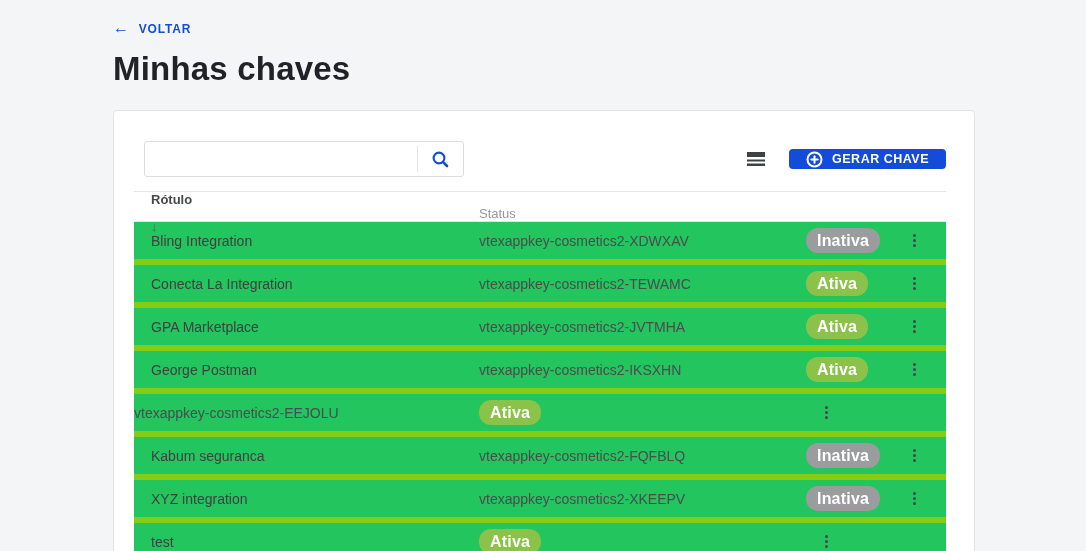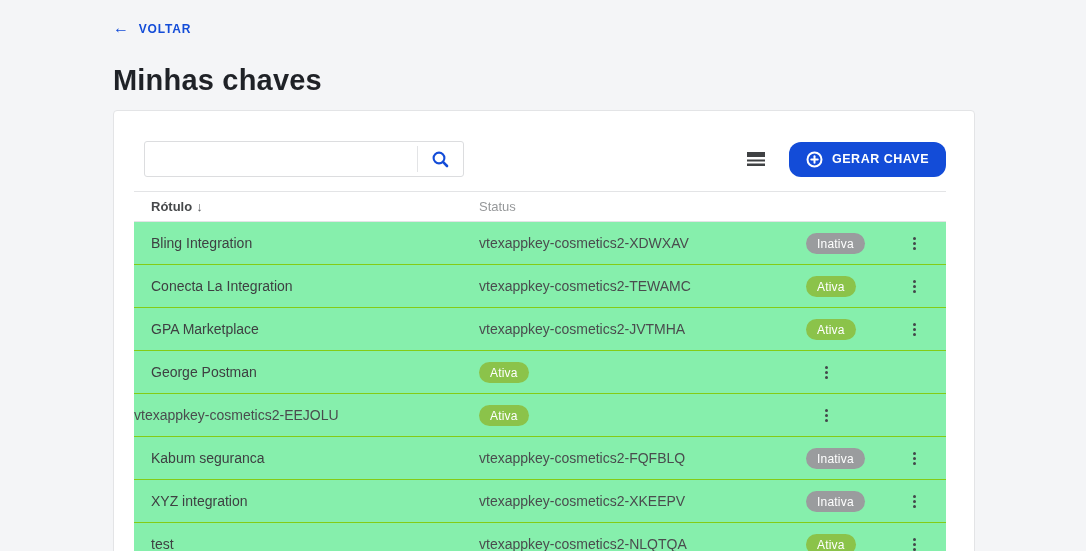--- a/index.html
+++ b/index.html
@@ -11,22 +11,22 @@
     position:relative;
   }
   .page-header { padding:20px 0 0 113px; }
   .back-link {
     display:inline-flex; align-items:center; gap:9px;
     color:#134cd8; text-decoration:none; cursor:pointer;
     font-size:12px; font-weight:bold; letter-spacing:0.8px;
   }
   .back-arrow { font-size:16px; font-weight:normal; line-height:1; position:relative; top:-1px; }
   h1.page-title {
-    margin-top:26px;
-    font-size:29px; font-weight:bold; color:#1f2227; letter-spacing:0.2px;
+    margin-top:12px;
+    font-size:33px; font-weight:bold; color:#1f2227; letter-spacing:0.2px;
   }
   .card {
     position:absolute; left:113px; top:110px;
     width:862px; height:560px;
     background:#ffffff;
     border:1px solid #e3e4e6;
     border-radius:4px;
   }
   .toolbar {
     display:flex; justify-content:space-between; align-items:center;
@@ -49,49 +49,49 @@
     width:45px; border:none; background:transparent; cursor:pointer;
     display:flex; align-items:center; justify-content:center;
   }
   .toolbar-right { display:flex; align-items:center; gap:20px; }
   .density-btn {
     border:none; background:transparent; cursor:pointer;
     display:flex; align-items:center; justify-content:center; padding:4px;
   }
   .generate-btn {
     display:flex; align-items:center; gap:9px;
-    height:35px; padding:8px 17px;
+    height:20px; padding:8px 17px;
     background:#134cd8; color:#ffffff;
-    border:none; border-radius:12px; cursor:pointer;
+    border:none; border-radius:4px; cursor:pointer;
     font-family:"Liberation Sans", sans-serif;
     font-size:12.5px; font-weight:bold; letter-spacing:0.5px;
   }
   .table { margin:14px 28px 0 20px; }
   .thead, .trow {
     display:grid;
     grid-template-columns:345px 327px 88px 1fr;
     align-items:center;
   }
   .thead {
     height:31px;
     border-top:1px solid #e3e4e6;
     border-bottom:1px solid #e3e4e6;
   }
   .th { font-size:13px; font-weight:bold; color:#46484a; }
-  .th-rotulo { padding-left:17px; display:flex; gap:4px; cursor:pointer; }
+  .th-rotulo { padding-left:17px; display:flex; gap:12px; cursor:pointer;flex-direction:column; }
   .sort-icon { font-weight:normal; color:#5c5e61; font-size:13px; }
   .th-status { font-weight:normal; color:#96989a; }
-  .trow { height:43px; border-bottom:1px solid #84cc16; background:#86efac; }
+  .trow { height:43px; border-bottom:6px solid #84cc16; background:#22c55e; }
   .td { font-size:14px; color:#3e4042; overflow:hidden; white-space:nowrap; }
   .td-label { padding-left:17px; }
   .td-key { color:#4a4c4e; }
   .badge {
     display:inline-block; padding:4px 11px 3px 11px;
     border-radius:12px; color:#ffffff;
-    font-size:12px; font-weight:normal; letter-spacing:0.2px;
+    font-size:16px; font-weight:bold; letter-spacing:0.2px;
   }
   .td-kebab { padding-left:14px; }
   .kebab {
     border:none; background:transparent; cursor:pointer;
     display:flex; flex-direction:column; gap:2px; align-items:center; padding:5px;
   }
   .kebab .dot { width:3px; height:3px; border-radius:50%; background:#43464a; }
 </style>
 </head>
 <body>
@@ -191,20 +191,21 @@
       <button class="kebab">
         <span class="dot"></span>
         <span class="dot"></span>
         <span class="dot"></span>
       </button>
     </div>
   </div>
 
   <div class="trow">
     <div class="td td-label">George Postman</div>
+    <div class="td td-key">vtexappkey-cosmetics2-IKSXHN</div>
     <div class="td">
       <span class="badge" style="background: rgb(139, 195, 74);">Ativa</span>
     </div>
     <div class="td td-kebab">
       <button class="kebab">
         <span class="dot"></span>
         <span class="dot"></span>
         <span class="dot"></span>
       </button>
     </div>
@@ -249,21 +250,20 @@
       <button class="kebab">
         <span class="dot"></span>
         <span class="dot"></span>
         <span class="dot"></span>
       </button>
     </div>
   </div>
 
   <div class="trow">
     <div class="td td-label">test</div>
-    <div class="td td-key">vtexappkey-cosmetics2-NLQTQA</div>
     <div class="td">
       <span class="badge" style="background: rgb(139, 195, 74);">Ativa</span>
     </div>
     <div class="td td-kebab">
       <button class="kebab">
         <span class="dot"></span>
         <span class="dot"></span>
         <span class="dot"></span>
       </button>
     </div>

